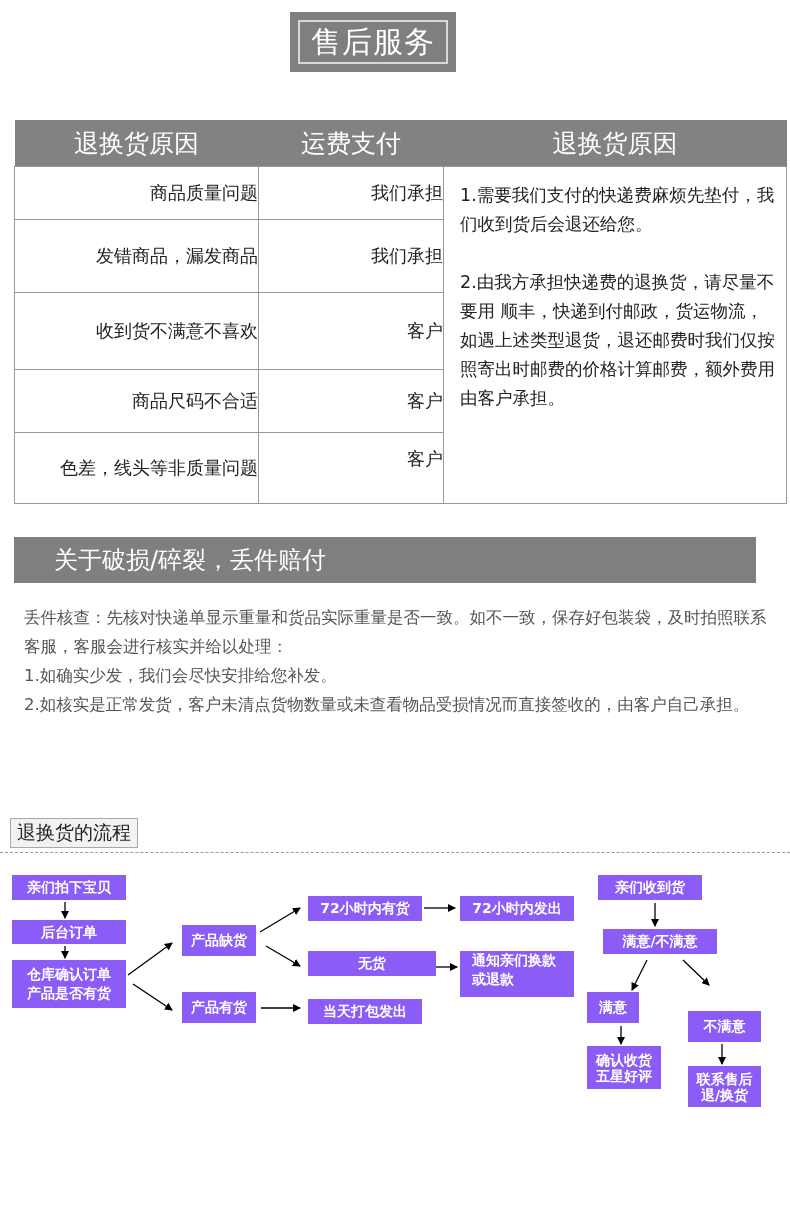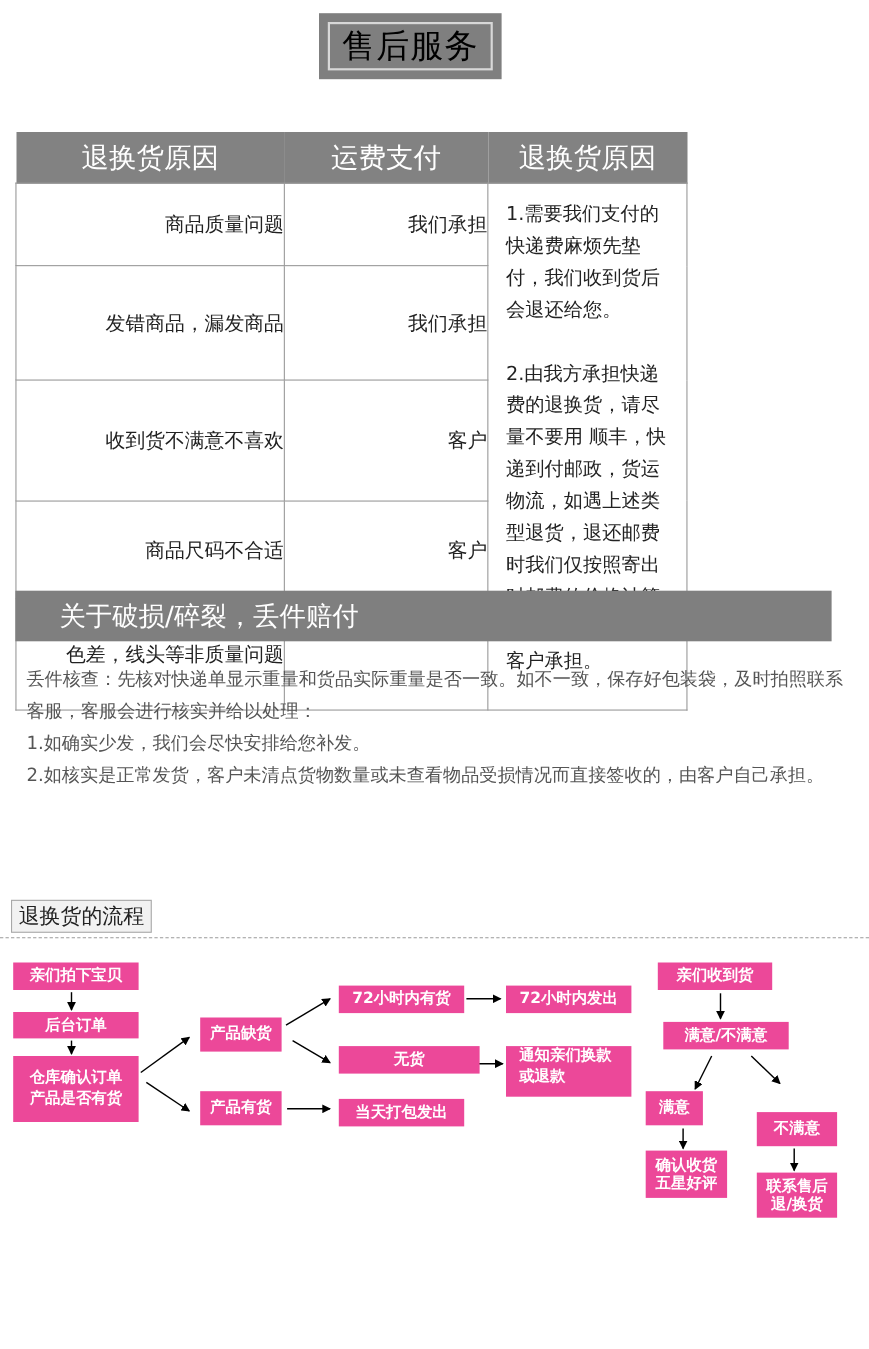--- a/index.html
+++ b/index.html
@@ -1,33 +1,33 @@
 <!DOCTYPE html>
 <html><head>
 <meta charset="utf-8">
 <style>
   html, body { margin:0; padding:0; background:#ffffff; }
   body { width:790px; height:1226px; position:relative; overflow:hidden;
          font-family: "DejaVu Sans", "Liberation Sans", sans-serif; color:#222; }
   .title-box { position:absolute; left:290px; top:12px; width:166px; height:60px; background:#7f7f7f; }
   .title-inner { position:absolute; left:8px; top:8px; right:8px; bottom:8px; border:2px solid #d8d8d8;
-                 color:#000000; font-size:30px; display:flex; align-items:center; justify-content:center; letter-spacing:1px; }
-  table.policy { position:absolute; left:14px; top:120px; width:611px; border-collapse:collapse; }
+                 color:#ffffff; font-size:30px; display:flex; align-items:center; justify-content:center; letter-spacing:1px; }
+  table.policy { position:absolute; left:14px; top:120px; width:773px; border-collapse:collapse; }
   table.policy th { background:#828282; color:#fff; font-weight:normal; font-size:25px; height:46px; padding:0; border:none; }
   table.policy td { border:1px solid #999; font-size:18px; text-align:right; color:#222; padding:0; }
   table.policy td.note { text-align:left; vertical-align:top; font-size:17.5px; line-height:29px; padding:14px 10px 0 16px; }
   .note p { margin:0 0 29px 0; }
   .section-bar { position:absolute; left:14px; top:537px; width:742px; height:46px; background:#7f7f7f; color:#fff;
                  font-size:24px; display:flex; align-items:center; padding-left:40px; box-sizing:border-box; }
   .para { position:absolute; left:24px; top:603px; width:750px; font-size:16.5px; line-height:29px; color:#555; }
   .para div { white-space:normal; }
   .flow-tab { position:absolute; left:10px; top:818px; padding:1px 6px; background:#f2f2f2; border:1px solid #a8a8a8;
               font-size:19px; color:#222; }
   .dash { position:absolute; left:0; top:852px; width:790px; border-top:1px dashed #9a9a9a; }
-  .fbox { position:absolute; background:#ec4899; color:#fff; font-size:14px; font-weight:bold; display:flex;
+  .fbox { position:absolute; background:#8b5cf6; color:#fff; font-size:14px; font-weight:bold; display:flex;
           align-items:center; justify-content:center; text-align:center; line-height:19px; box-sizing:border-box; }
   .fbox.left { justify-content:flex-start; padding-left:12px; text-align:left; }
   svg.arrows { position:absolute; left:0; top:0; }
 </style>
 </head>
 <body>
 
 <div class="title-box">
   <div class="title-inner">售后服务</div>
 </div>
@@ -97,21 +97,21 @@
     <line x1="655" y1="903" x2="655" y2="926"></line>
     <line x1="647" y1="960" x2="632" y2="990"></line>
     <line x1="683" y1="960" x2="709" y2="985"></line>
     <line x1="621" y1="1026" x2="621" y2="1044"></line>
     <line x1="722" y1="1044" x2="722" y2="1064"></line>
   </g>
 </svg>
 
 <div class="fbox" style="left:12px;top:875px;width:114px;height:25px">亲们拍下宝贝</div>
 <div class="fbox" style="left:12px;top:920px;width:114px;height:24px">后台订单</div>
-<div class="fbox" style="left:12px;top:960px;width:114px;height:60px;flex-direction:column">
+<div class="fbox" style="left:12px;top:960px;width:114px;height:48px;flex-direction:column">
   <span>仓库确认订单</span>
   <span>产品是否有货</span>
 </div>
 <div class="fbox" style="left:182px;top:925px;width:74px;height:31px">产品缺货</div>
 <div class="fbox" style="left:182px;top:992px;width:74px;height:31px">产品有货</div>
 <div class="fbox" style="left:308px;top:896px;width:114px;height:25px">72小时内有货</div>
 <div class="fbox" style="left:308px;top:951px;width:128px;height:25px">无货</div>
 <div class="fbox" style="left:308px;top:999px;width:114px;height:25px">当天打包发出</div>
 <div class="fbox" style="left:460px;top:896px;width:114px;height:25px">72小时内发出</div>
 <div class="fbox left" style="left:460px;top:951px;width:114px;height:46px;flex-direction:column;align-items:flex-start">

